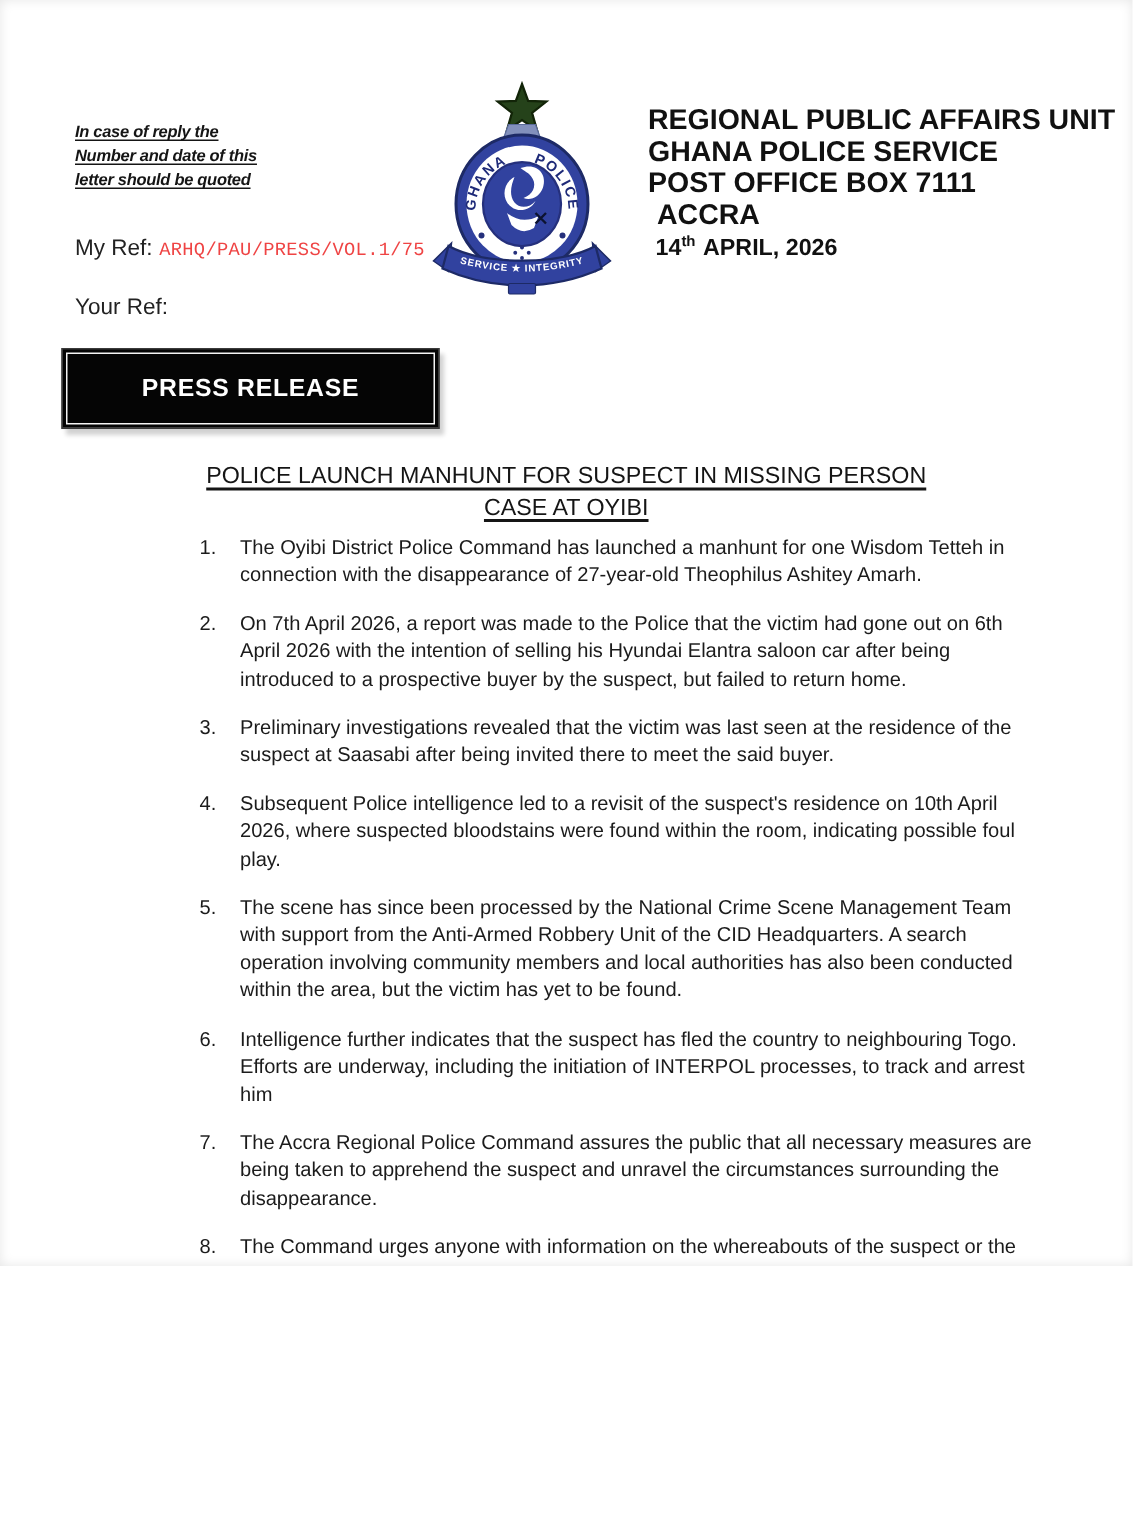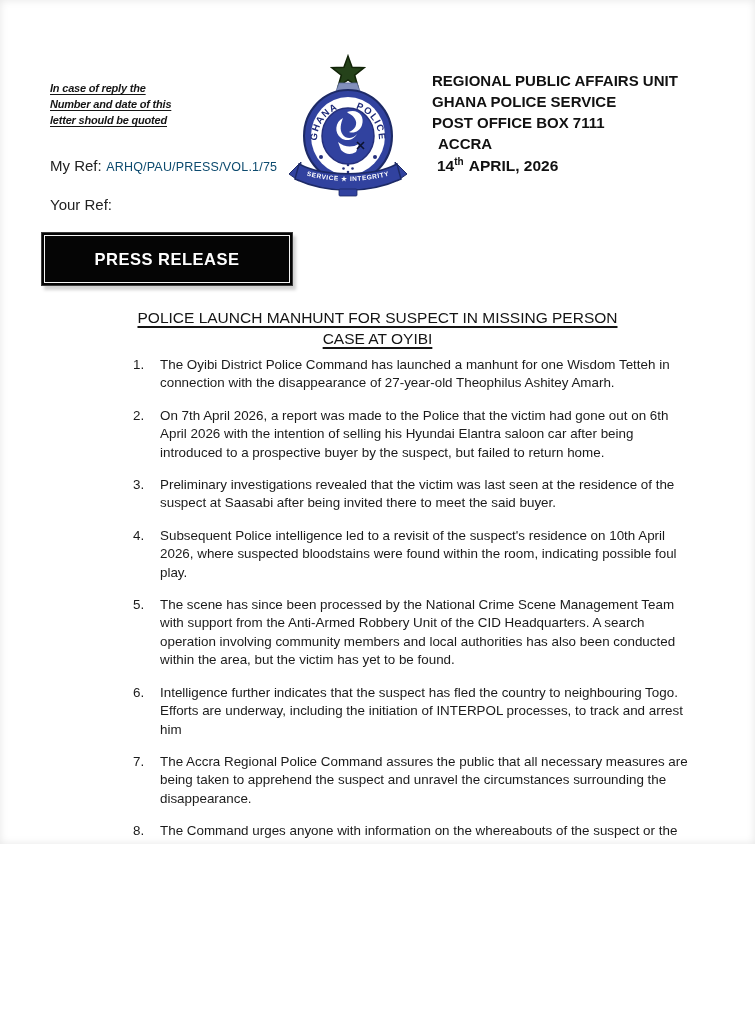--- a/index.html
+++ b/index.html
@@ -8,30 +8,30 @@
     font-family:"Liberation Sans",sans-serif;color:#1c1c1c;
     box-shadow:inset 0 0 8px rgba(0,0,0,0.10);
   }
   
   .reply-note{position:absolute;left:50px;top:80px;width:130px;
     font-style:italic;font-weight:bold;font-size:11px;line-height:16px;letter-spacing:-0.2px;color:#151515;}
   .reply-line{text-decoration:underline;text-underline-offset:2px;}
   
   .logo{position:absolute;left:283px;top:52px;}
   
-  .hdr-right{position:absolute;left:432px;top:70px;font-weight:bold;font-size:15px;line-height:21px;color:#111;}
+  .hdr-right{position:absolute;left:432px;top:70px;font-weight:bold;font-size:19px;line-height:21px;color:#111;}
   .hdr-right .accra{padding-left:6px;}
   .date-line{position:absolute;left:437px;top:156px;font-weight:bold;font-size:15.5px;color:#111;}
   .date-line sup{font-size:10px;}
   .date-line .rest{margin-left:5px;}
   
   .my-ref{position:absolute;left:50px;top:157px;}
   .your-ref{position:absolute;left:50px;top:196px;}
   .ref-label{font-size:15px;color:#222;}
-  .ref-value{font-family:Liberation Sans, sans-serif;font-size:12.5px;color:#0c4a6e;letter-spacing:0.2px;}
+  .ref-value{font-family:Liberation Mono, monospace;font-size:12.5px;color:#ef4444;letter-spacing:0.2px;}
   
   .banner{
     position:absolute;left:41px;top:232px;width:250px;height:52px;
     background:#050505;border:1px solid #3a3a3a;
     box-shadow:inset 0 0 0 2px #050505, inset 0 0 0 3px #f5f5f5, 3px 4px 3px rgba(0,0,0,0.18);
     display:flex;align-items:center;justify-content:center;
   }
   .banner span{color:#ffffff;font-weight:bold;font-size:16.5px;letter-spacing:0.5px;}
   
   .title{position:absolute;left:0;top:307px;width:755px;text-align:center;

